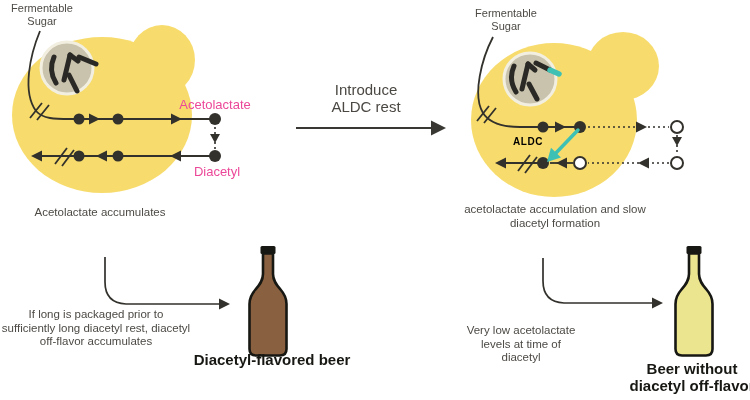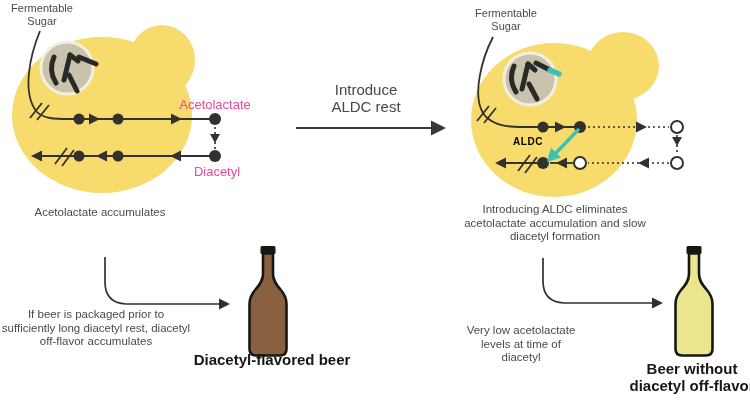--- a/index.html
+++ b/index.html
@@ -142,29 +142,28 @@
     <div>ALDC rest</div>
   </div>
 
   <div class="t aldc" style="left:528px;top:134px;">ALDC</div>
 
   <div class="t xs" style="left:92px;top:206px;margin-left:8px;">
     <div>Acetolactate accumulates</div>
   </div>
 
   <div class="t xs" style="left:96px;top:308px;">
-    <div>If beer is packaged prior to</div>
+    <div>If long is packaged prior to</div>
     <div>sufficiently long diacetyl rest, diacetyl</div>
     <div>off-flavor accumulates</div>
   </div>
 
   <div class="t bold-label" style="left:272px;top:352px;">Diacetyl-flavored beer</div>
 
   <div class="t xs" style="left:555px;top:203px;">
-    <div>Introducing ALDC eliminates</div>
     <div>acetolactate accumulation and slow</div>
     <div>diacetyl formation</div>
   </div>
 
   <div class="t xs" style="left:521px;top:324px;">
     <div>Very low acetolactate</div>
     <div>levels at time of</div>
     <div>diacetyl</div>
   </div>
 

